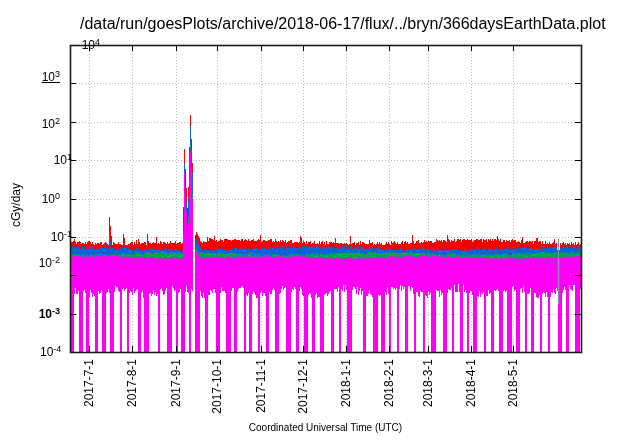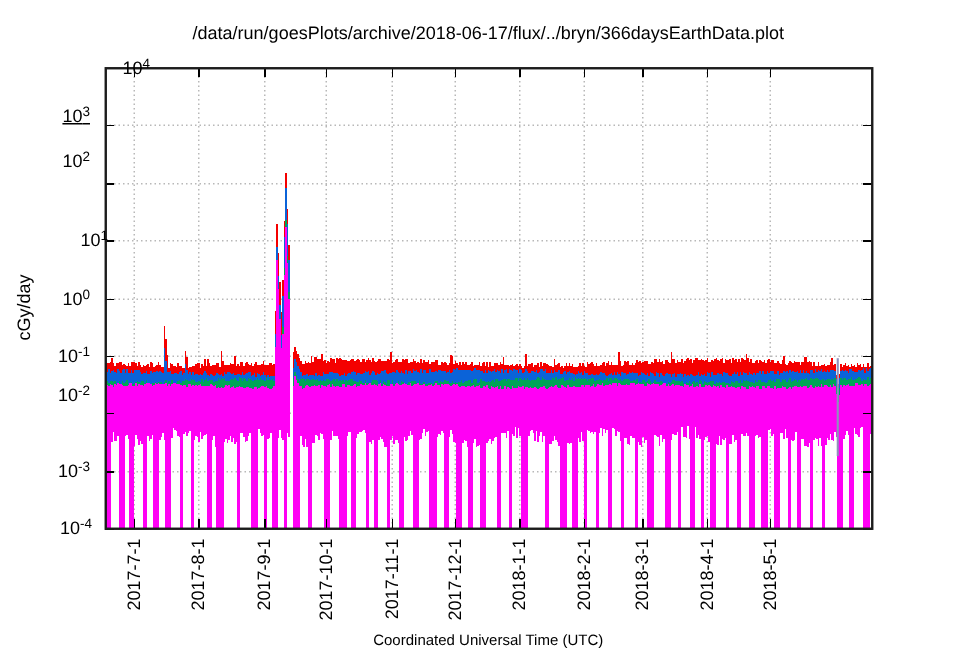--- a/index.html
+++ b/index.html
@@ -1,20 +1,20 @@
 <!DOCTYPE html>
 <html><head>
 <meta charset="utf-8">
 <style>
   *{margin:0;padding:0;box-sizing:border-box}
   html,body{width:640px;height:448px;background:#fff}
   body{font-family:"Liberation Sans",sans-serif;color:#000;position:relative}
   .fig{position:relative;width:640px;height:448px;background:#fff;overflow:hidden}
   #plot-svg{position:absolute;left:0;top:0}
-  .title{position:absolute;left:70px;top:15px;width:511px;text-align:center;font-size:12px;white-space:nowrap;letter-spacing:0}
+  .title{position:absolute;left:80px;top:15px;width:511px;text-align:left;font-size:16px;white-space:nowrap;letter-spacing:0}
   .xlabel{position:absolute;left:70px;top:422px;width:511px;text-align:center;font-size:10px}
   .ytick{position:absolute;left:0;width:60px;height:18px;line-height:18px;text-align:right;font-size:12px;white-space:nowrap}
   .ytick sup{font-size:9px;line-height:0;vertical-align:4px}
   svg text{font-family:"Liberation Sans",sans-serif;font-size:12px;fill:#000}
 </style>
 </head>
 <body>
 
 <div class="fig">
   <svg id="plot-svg" width="640" height="448" viewBox="0 0 640 448">
@@ -36,22 +36,22 @@
       <text x="393" y="359" text-anchor="end" transform="rotate(-90 393 359)">2018-2-1</text>
       <text x="432" y="359" text-anchor="end" transform="rotate(-90 432 359)">2018-3-1</text>
       <text x="475" y="359" text-anchor="end" transform="rotate(-90 475 359)">2018-4-1</text>
       <text x="517" y="359" text-anchor="end" transform="rotate(-90 517 359)">2018-5-1</text>
       <text x="20" y="205" text-anchor="middle" transform="rotate(-90 20 205)" font-size="13">cGy/day</text>
     </svg>
   <div class="title">/data/run/goesPlots/archive/2018-06-17/flux/../bryn/366daysEarthData.plot</div>
   <div id="ytick-container">
       <div class="ytick" style="top: 36px; margin-left: 40px;"><span>10</span><sup>4</sup></div>
       <div class="ytick" style="top: 68px; text-decoration: underline;"><span>10</span><sup>3</sup></div>
-      <div class="ytick" style="top: 98px; padding-left: 20px;"><span>10</span><sup>2</sup></div>
+      <div class="ytick" style="top: 115px; padding-left: 20px;"><span>10</span><sup>2</sup></div>
       <div class="ytick" style="top: 151.125px; margin-left: 12px;"><span>10</span><sup>1</sup></div>
       <div class="ytick" style="top: 189.5px;"><span>10</span><sup>0</sup></div>
-      <div class="ytick" style="top: 227.875px;"><span>10</span><sup>-1</sup></div>
+      <div class="ytick" style="top: 227.875px; margin-left: 12px;"><span>10</span><sup>-1</sup></div>
       <div class="ytick" style="top: 254px;"><span>10</span><sup>-2</sup></div>
-      <div class="ytick" style="top: 304.625px;"><span>10</span><sup>-3</sup></div>
+      <div class="ytick" style="top: 304.625px; font-weight: bold;"><span>10</span><sup>-3</sup></div>
       <div class="ytick" style="top: 343px; padding-left: 40px;"><span>10</span><sup>-4</sup></div>
     </div>
   <div class="xlabel">Coordinated Universal Time (UTC)</div>
 </div>
 
 </body></html>

